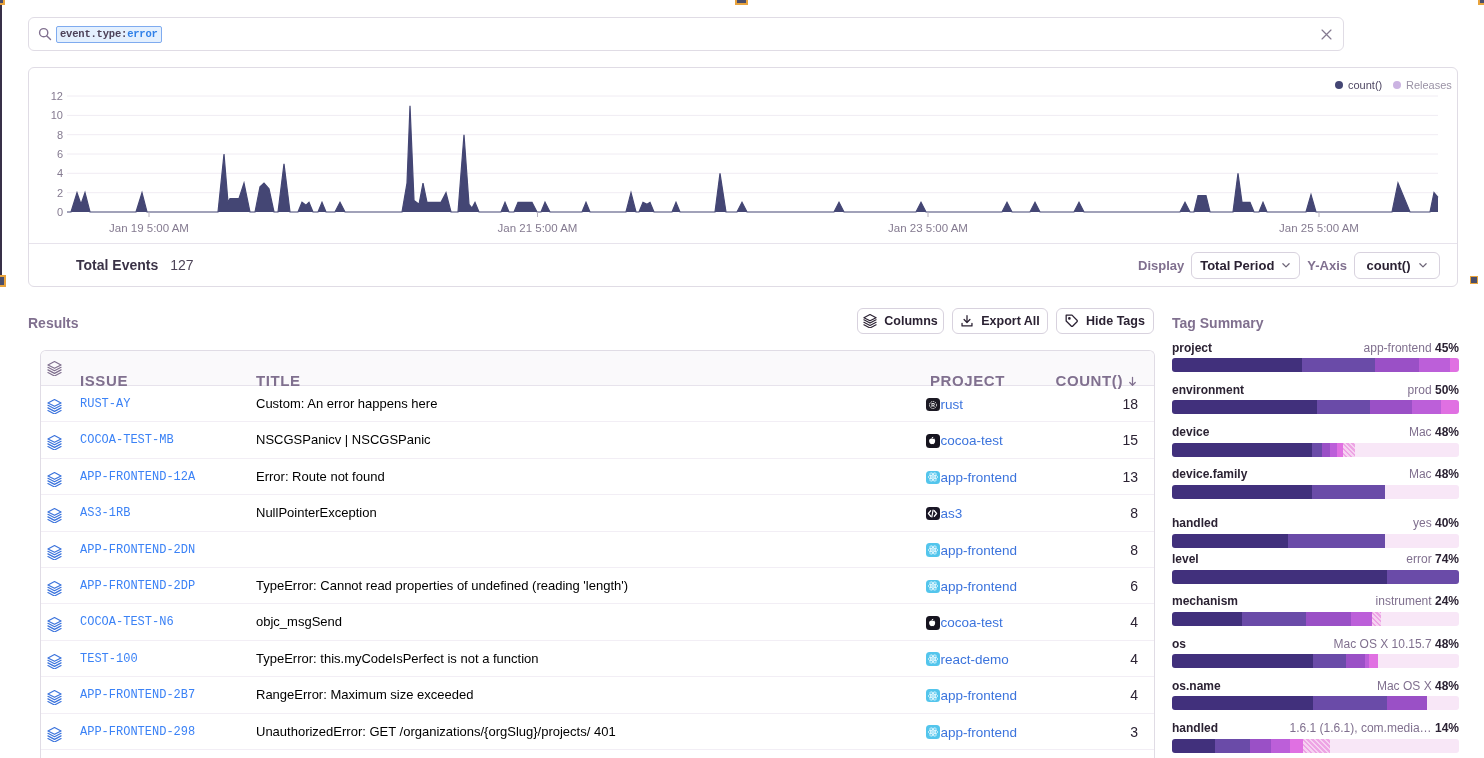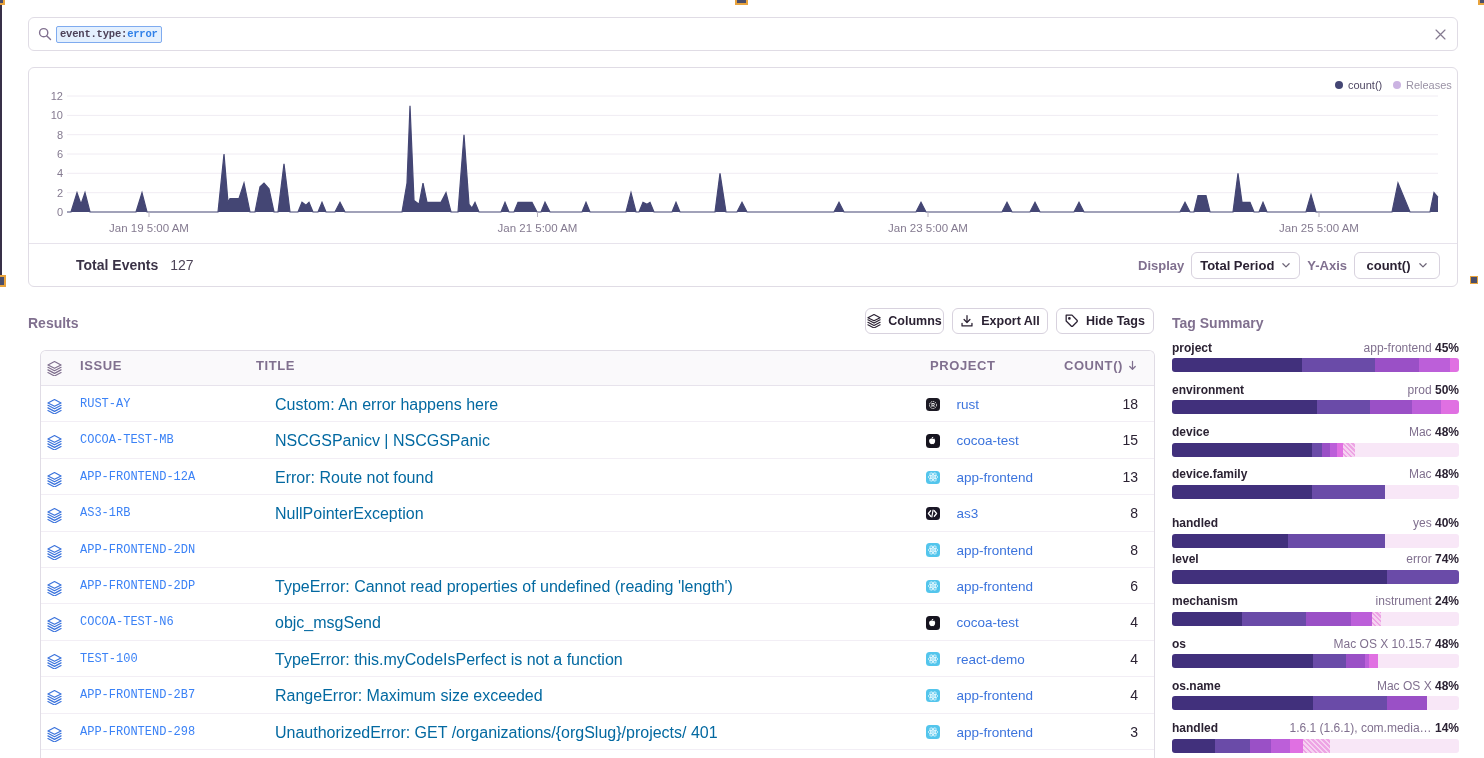--- a/index.html
+++ b/index.html
@@ -1,18 +1,18 @@
 <!DOCTYPE html>
 <html><head><meta charset="utf-8"><style>
 * { margin:0; padding:0; box-sizing:border-box; }
 html,body { width:1484px; height:758px; background:#fff; overflow:hidden;
   font-family:"Liberation Sans", sans-serif; position:relative; }
 .panel { position:absolute; background:#fff; border:1px solid #e0dce5; border-radius:6px; }
 
-#search { left:28px; top:17px; width:1430px; height:34px; display:flex; align-items:center; padding:0 9px; }
+#search { left:28px; top:17px; width:1316px; height:34px; display:flex; align-items:center; padding:0 9px; }
 #search .mag { display:flex; margin-right:4px; }
 .token { background:#e4f0fe; border:1px solid #7fabef; border-radius:2px; padding:1px 3px 2px;
   font-family:"Liberation Mono", monospace; font-size:10.5px; font-weight:bold; color:#4d4158; letter-spacing:-0.2px; }
 .token b { color:#3080e8; font-weight:bold; }
 #search .x { margin-left:auto; display:flex; margin-right:1px; }
 
 #chartpanel { left:28px; top:67px; width:1430px; height:220px; }
 .chart { position:absolute; left:0; top:0; }
 #cfoot { position:absolute; left:0; right:0; top:175px; bottom:0; border-top:1px solid #e7e3ec;
   display:flex; align-items:center; padding:0 17px; }
@@ -25,27 +25,27 @@
 
 #results { position:absolute; left:28px; top:315px; font-size:14px; font-weight:bold; color:#80708f; }
 #rbtns { position:absolute; right:330px; top:308px; display:flex; gap:8px; }
 .rbtn { height:26px; border:1px solid #d8d2de; border-radius:6px; background:#fff; display:flex;
   align-items:center; justify-content:center; font-size:12.5px; font-weight:bold; color:#2b2233; gap:7px; }
 
 #table { position:absolute; left:40px; top:350px; width:1115px; height:409px;
   border:1px solid #e0dce5; border-radius:6px 6px 0 0; border-bottom:none; background:#fff; overflow:hidden; }
 .thead { height:35px; background:#faf9fb; border-bottom:1px solid #e7e3ec; position:relative; }
 .thead > span, .trow > span { position:absolute; }
-.th { font-size:13px; font-weight:bold; color:#80708f; letter-spacing:0.6px; top:7px; }
+.th { font-size:15px; font-weight:bold; color:#80708f; letter-spacing:0.6px; top:21px; }
 .trow { height:36.4px; border-bottom:1px solid #f2eef5; position:relative; }
 .ticon { left:6px; top:13px; width:15px; height:15px; }
 .thead .ticon { top:10px; }
 .tid { left:39px; top:11px; font-family:"Liberation Mono", monospace; font-size:12px; color:#3b82f6; }
-.ttitle { left:215px; top:10px; font-size:16px; color:#0369a1;margin-left:19px; }
-.tproj { left:885px; top:11px; display:flex; align-items:center; gap:17px; }
+.ttitle { left:215px; top:10px; font-size:13px; color:#000000; }
+.tproj { left:885px; top:11px; display:flex; align-items:center; gap:1px; }
 .pic { width:13.5px; height:13.5px; border-radius:3.5px; display:inline-flex; align-items:center; justify-content:center; }
 .pname { font-size:13.5px; color:#3c74dd; }
 .tcount { right:16px; top:10px; font-size:14px; color:#2b2233; }
 
 #tagsum { position:absolute; left:1172px; top:315px; width:287px; }
 #tagsum h3 { font-size:14px; font-weight:bold; color:#80708f; }
 .tagitem { position:absolute; left:1172px; width:287px; }
 .tagrow { display:flex; justify-content:space-between; align-items:baseline; height:13px; }
 .tagname { font-size:12px; font-weight:bold; color:#2b2233; }
 .tagval { font-size:12px; color:#80708f; }
@@ -113,21 +113,21 @@
       <span class="lbl" style="margin-left:7px">Y-Axis</span>
       <span class="dbtn" style="width:86px">count()<svg width="10" height="10" viewBox="0 0 16 16" fill="none" stroke="#6e6678" stroke-width="2" stroke-linecap="round" stroke-linejoin="round" style="margin-left:7px">
             <path d="M3 6l5 5 5-5"></path>
           </svg></span>
     </div>
   </div>
 </div>
 
 <div id="results">Results</div>
 <div id="rbtns">
-  <span class="rbtn" style="width:79px"><svg width="14" height="14" viewBox="0 0 16 16" fill="none" stroke="#2b2233" stroke-width="1.3" stroke-linejoin="round" stroke-linecap="round">
+  <span class="rbtn" style="width:87px"><svg width="14" height="14" viewBox="0 0 16 16" fill="none" stroke="#2b2233" stroke-width="1.3" stroke-linejoin="round" stroke-linecap="round">
         <path d="M8 0.6 L15 4.2 L8 7.8 L1 4.2 Z"></path>
         <path d="M1 6.7 L8 10.4 L15 6.7"></path>
         <path d="M1 9.5 L8 13.2 L15 9.5"></path>
         <path d="M1 12.3 L8 16 L15 12.3"></path>
       </svg>Columns</span>
   <span class="rbtn" style="width:96px"><svg width="14" height="14" viewBox="0 0 24 24" fill="none" stroke="#2b2233" stroke-width="2.2" stroke-linecap="round" stroke-linejoin="round">
         <path d="M12 3v10"></path>
         <path d="M7 9.5l5 5 5-5"></path>
         <path d="M3.5 16v4.5h17V16"></path>
       </svg>Export All</span>

